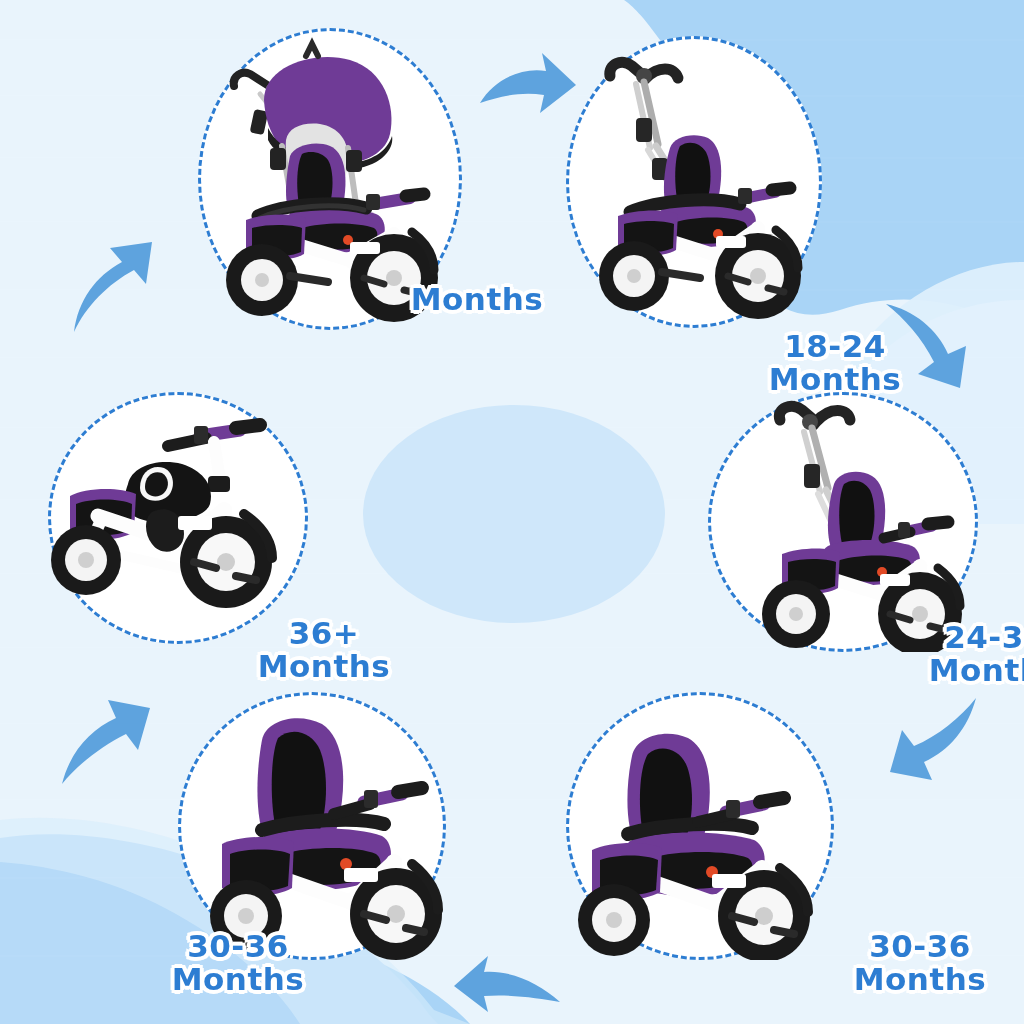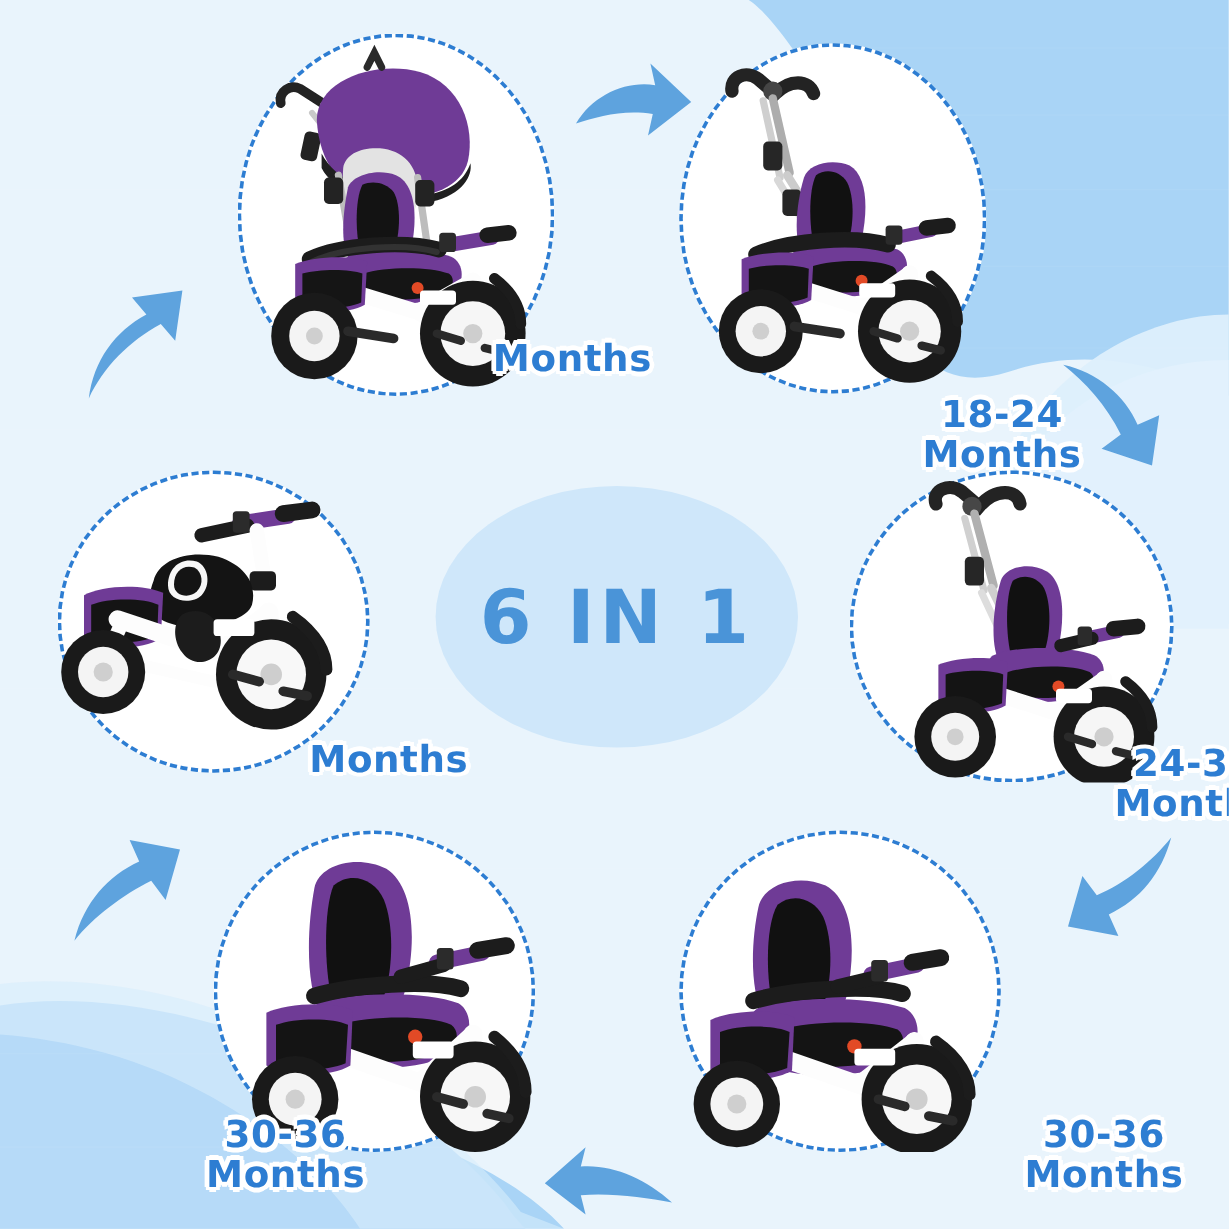--- a/index.html
+++ b/index.html
@@ -106,21 +106,20 @@
         <line x1="0" y1="648" x2="1024" y2="648"></line>
         <line x1="0" y1="724" x2="1024" y2="724"></line>
         <line x1="0" y1="800" x2="1024" y2="800"></line>
         <line x1="0" y1="878" x2="1024" y2="878"></line>
         <line x1="0" y1="956" x2="1024" y2="956"></line>
       </g>
     </svg>
   </div>
 
   <div class="center-blob"></div>
-  <div class="center-text">6 IN 1</div>
 
   <div class="node" style="left:198px;top:28px;width:264px;height:302px;">
     <div class="disc"></div>
     <div class="photo">
       <svg viewBox="0 0 264 302">
         <g>
 
           <path d="M36,58 C34,48 44,42 52,46 L74,60" stroke="#232323" stroke-width="8" fill="none" stroke-linecap="round"></path>
           <path d="M72,60 L110,108" stroke="#9a9a9a" stroke-width="7" fill="none" stroke-linecap="round"></path>
           <path d="M62,66 L100,114" stroke="#c9c9c9" stroke-width="5" fill="none" stroke-linecap="round"></path>
@@ -449,20 +448,21 @@
           <circle cx="178" cy="170" r="9" fill="#cecece"></circle>
           <path d="M196,122 C216,136 224,152 224,166" stroke="#1c1c1c" stroke-width="10" fill="none" stroke-linecap="round"></path>
           <path d="M146,170 L168,176" stroke="#2a2a2a" stroke-width="8" stroke-linecap="round"></path>
           <path d="M188,184 L208,188" stroke="#2a2a2a" stroke-width="8" stroke-linecap="round"></path>
           <rect x="130" y="124" width="34" height="14" rx="3" fill="#ffffff"></rect>
         </g>
       </svg>
     </div>
   </div>
   <div class="label" style="left:224px;top:617px;width:200px;">
+    <span class="l1">36+</span>
     <span class="l2">Months</span>
   </div>
 
   <div class="arrow" style="left:472px;top:45px;">
     <svg width="110" height="90" viewBox="0 0 110 90">
       <path d="M8,58 C22,34 50,22 74,26 L70,8 L104,40 L68,68 L72,50 C48,46 26,52 8,58 Z" fill="#5ea3de"></path>
     </svg>
   </div>
 
   <div class="arrow" style="left:880px;top:292px;">

